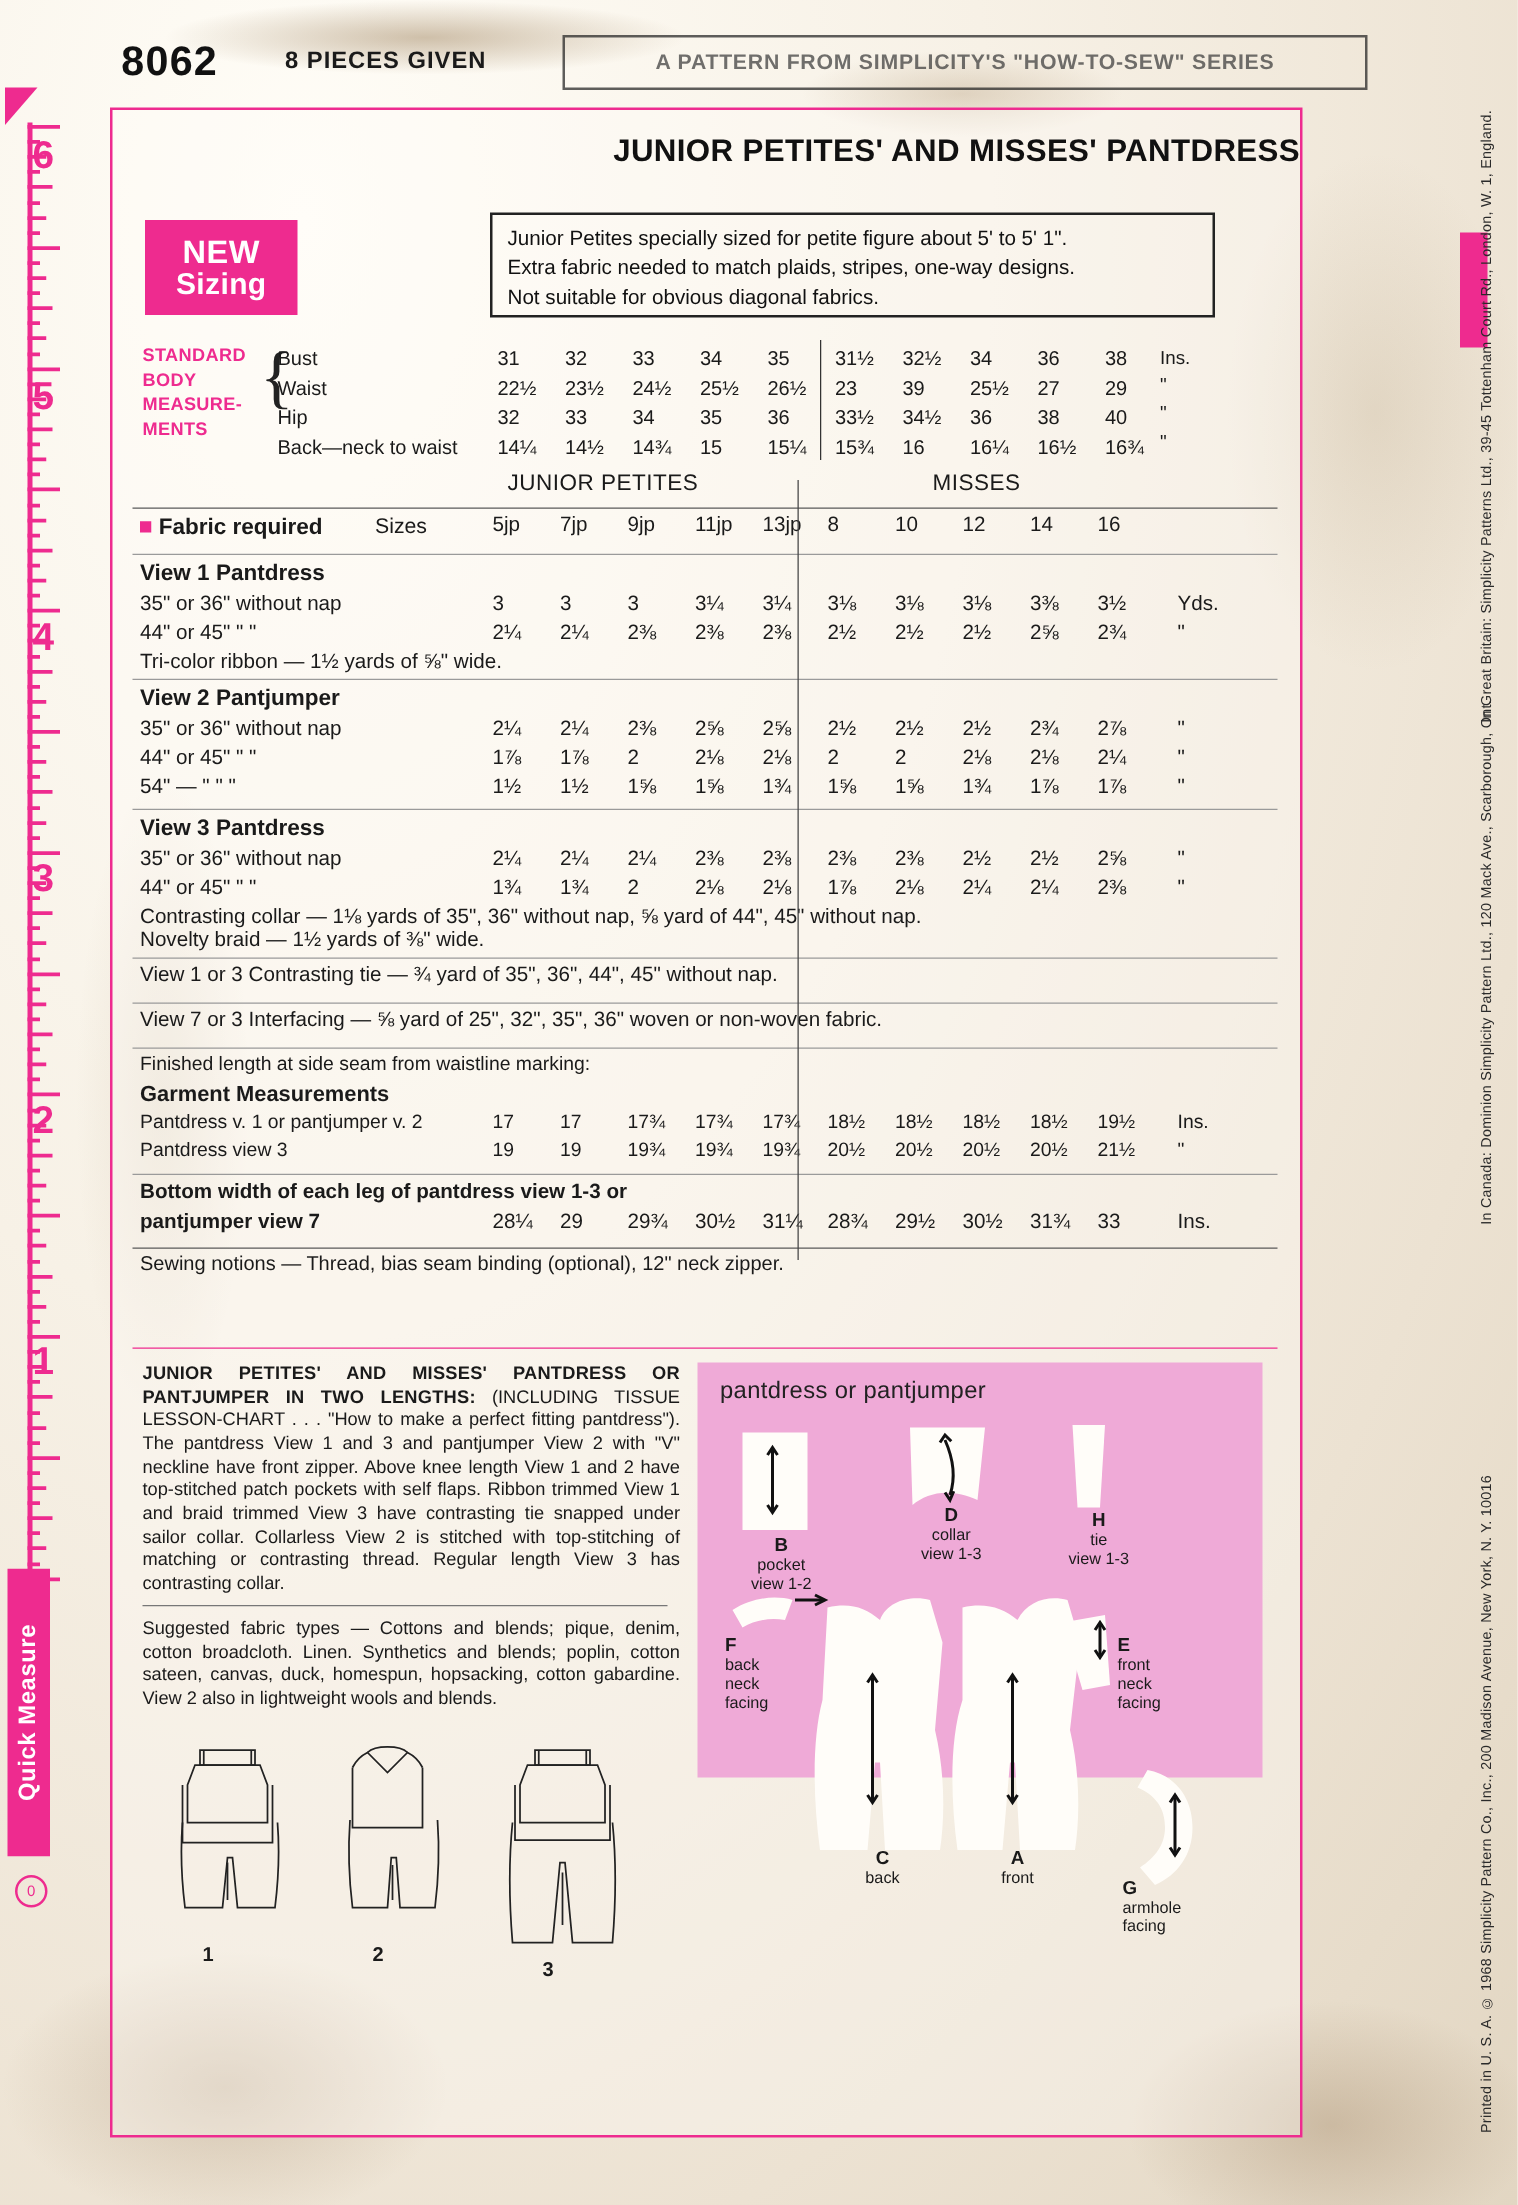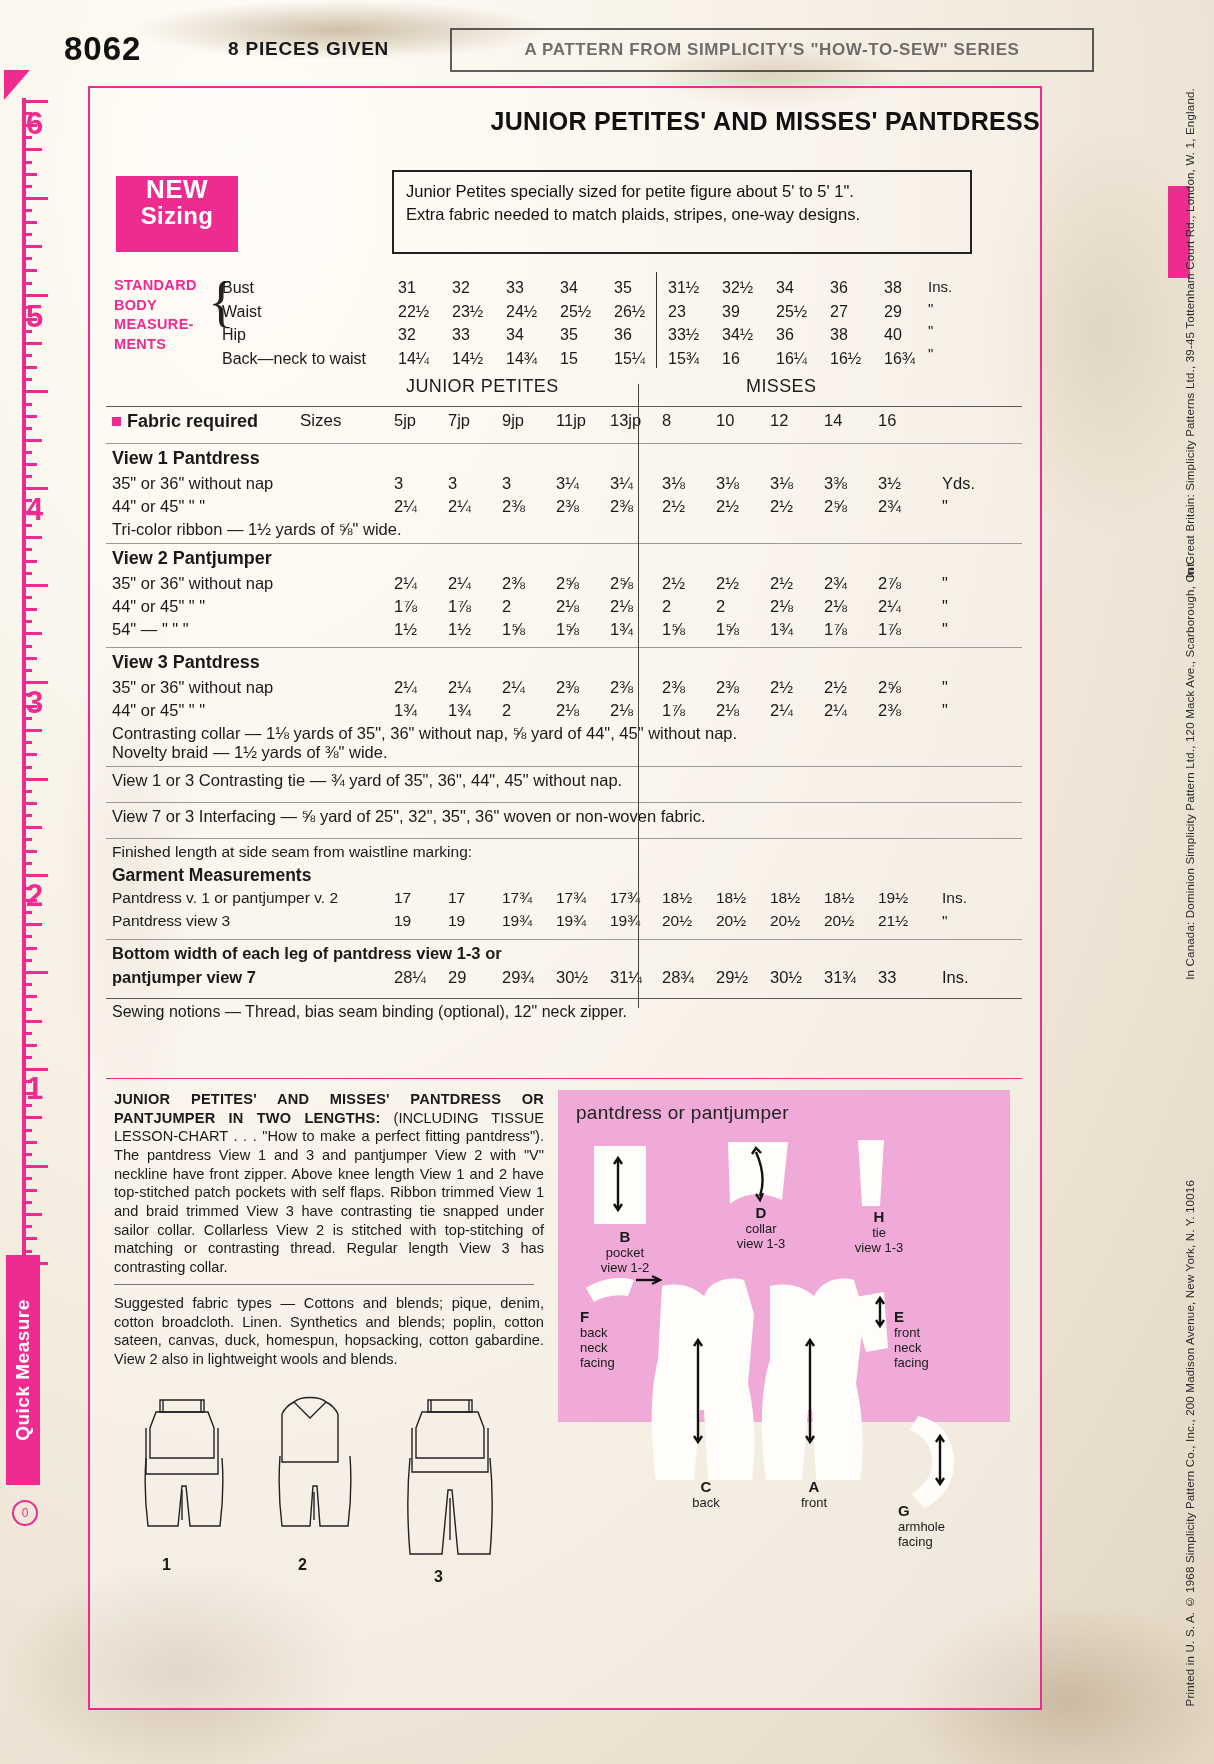--- a/index.html
+++ b/index.html
@@ -54,40 +54,40 @@
     position:absolute;writing-mode:vertical-rl;transform:rotate(180deg);
     font-size:11.5px;color:#2a2a2a;letter-spacing:.2px;white-space:nowrap;
     font-family:"Liberation Sans",sans-serif;
   }
   #vtop{left:1184px;top:88px;}
   #vmid{left:1184px;top:560px;}
   #vbot{left:1184px;top:1180px;}
   #pinkTab{position:absolute;left:1168px;top:186px;width:22px;height:92px;background:#ee2b8f;}
 
   
-  #pattNum{position:absolute;left:64px;top:30px;font-size:33px;font-weight:bold;letter-spacing:1px;color:#111;}
+  #pattNum{position:absolute;left:97px;top:30px;font-size:33px;font-weight:bold;letter-spacing:1px;color:#111;}
   #pieces{position:absolute;left:228px;top:38px;font-size:19px;font-weight:bold;letter-spacing:.8px;}
   #howto{
     position:absolute;left:450px;top:28px;width:640px;height:40px;
     border:2px solid #222;display:flex;align-items:center;justify-content:center;
     font-size:17px;font-weight:bold;letter-spacing:.6px;color:#3b3b3b;opacity:.72;
   }
 
   
   #main{
     position:absolute;left:88px;top:86px;width:950px;height:1620px;
     border:2px solid #ee2b8f;background:rgba(255,253,248,.35);
   }
   #title{
     text-align:right;margin-top:18px;font-size:25px;font-weight:bold;line-height:1.25;
     letter-spacing:.3px;color:#111;
   }
   #newsizing{
     position:absolute;left:26px;top:88px;width:122px;height:76px;background:#ee2b8f;color:#fff;
-    display:flex;flex-direction:column;align-items:center;line-height:1.05;
+    display:flex;flex-direction:column;align-items:center;justify-content:center;line-height:1.05;
   }
   #newsizing .l1{font-size:26px;font-weight:bold;letter-spacing:.5px;}
   #newsizing .l2{font-size:24px;font-weight:bold;letter-spacing:.3px;}
   #noteBox{
     position:absolute;left:302px;top:82px;width:580px;height:84px;border:2px solid #222;
     padding:8px 12px;box-sizing:border-box;font-size:16.5px;line-height:1.42;color:#111;
   }
 
   
   #bmLabel{position:absolute;left:24px;top:188px;font-size:14.5px;font-weight:bold;color:#ee2b8f;line-height:1.35;letter-spacing:.3px;}
@@ -282,20 +282,21 @@
   </div>
 
   <div id="newsizing">
     <div class="l1">NEW</div>
     <div class="l2">Sizing</div>
   </div>
 
   <div id="noteBox">
     <div>Junior Petites specially sized for petite figure about 5' to 5' 1".</div>
     <div>Extra fabric needed to match plaids, stripes, one-way designs.</div>
+    <div>Not suitable for obvious diagonal fabrics.</div>
   </div>
 
   <div id="bmLabel">
     STANDARD<br>BODY<br>MEASURE-<br>MENTS
   </div>
   <div id="bmBrace">{</div>
   <div id="bmNames">
       <div>Bust</div>
       <div>Waist</div>
       <div>Hip</div>

